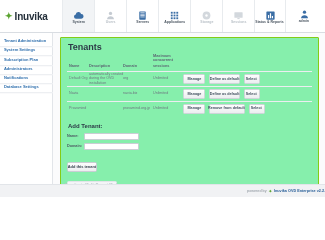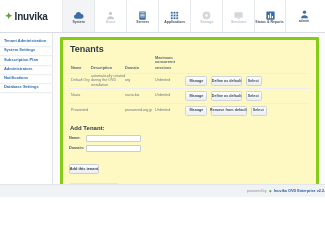--- a/index.html
+++ b/index.html
@@ -66,21 +66,21 @@
     border-bottom: 1px solid #edeff2;
   }
   .side-item.first { color: #2f6fad; }
 
   .content {
     flex: 1; background: #fbfbfc;
     padding: 4px 6px 0 7px;
     position: relative;
   }
   .panel {
-    background: #fef9c3; border: 3px solid #84cc16;
+    background: #86efac; border: 1px solid #84cc16;
     border-radius: 1px; height: 154px;
     padding: 5px 6px;
     overflow: hidden;
   }
   .page-title {
     font-size: 9px; font-weight: bold; color: #2c3a47;
     margin: 0 0 5px 1px; line-height: 1;
   }
 
   

